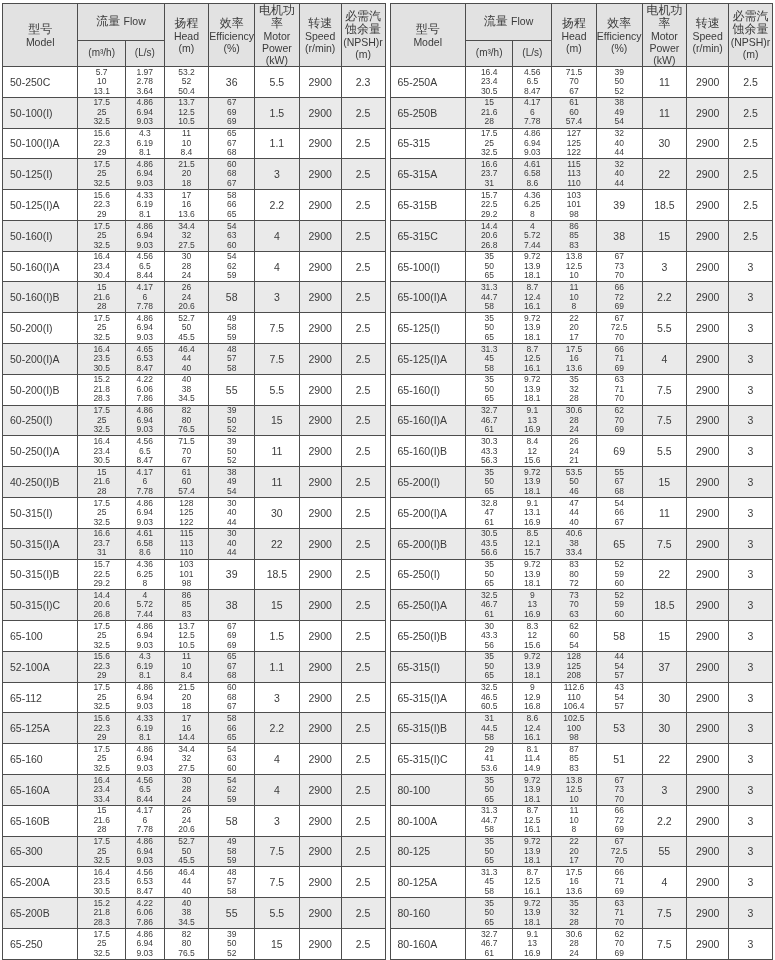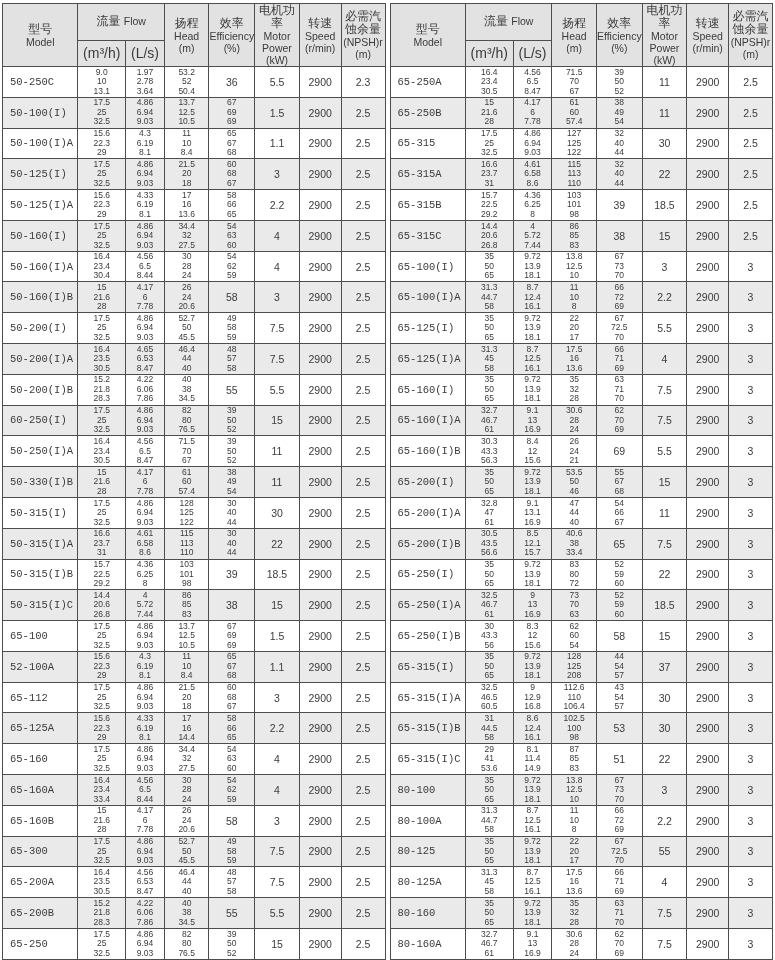--- a/index.html
+++ b/index.html
@@ -9,25 +9,25 @@
         display:flex;gap:4px;background:#ffffff;}
   table.pump-table{border-collapse:collapse;table-layout:fixed;
         flex:1 1 50%;height:952px;color:#3b3b3b;}
   .pump-table th,.pump-table td{border:1px solid #4d4d4d;padding:0;
         text-align:center;vertical-align:middle;overflow:hidden;}
   .pump-table thead th{background:#e2e2e2;font-weight:normal;color:#3b3b3b;}
   .pump-table thead tr.h1{height:34px;}
   .pump-table thead tr.h2{height:24px;}
   .hdr-zh{font-size:12px;line-height:13px;}
   .hdr-en{font-size:10.5px;line-height:12px;}
-  .hdr-unit{font-size:14px;line-height:12px;}
+  .hdr-unit{font-size:10px;line-height:12px;}
   .pump-table tbody tr{height:30px;}
   .pump-table tbody tr:nth-child(even){background:#eaeaea;}
   .pump-table tbody tr:nth-child(odd){background:#ffffff;}
-  td.model-cell{text-align:left;padding-left:7px;font-size:10.5px;font-family:Liberation Mono, monospace;}
+  td.model-cell{text-align:left;padding-left:7px;font-size:10.5px;}
   td.multi-cell{font-size:8.5px;}
   td.multi-cell div{line-height:9.5px;}
   td.single-cell{font-size:10.5px;}
 </style>
 </head>
 <body>
 
 <div class="page">
   <table class="pump-table">
       <colgroup>
@@ -83,21 +83,21 @@
           </th>
       <th>
             <div class="hdr-unit">(L/s)</div>
           </th>
     </tr>
   </thead>
       <tbody>
     <tr>
       <td class="model-cell">50-250C</td>
       <td class="multi-cell">
-            <div class="">9.0</div>
+            <div class="">5.7</div>
             <div class="">10</div>
             <div class="">13.1</div>
           </td>
       <td class="multi-cell">
             <div class="">1.97</div>
             <div class="">2.78</div>
             <div class="">3.64</div>
           </td>
       <td class="multi-cell">
             <div class="">53.2</div>
@@ -407,21 +407,21 @@
       <td class="multi-cell">
             <div class="">39</div>
             <div class="">50</div>
             <div class="">52</div>
           </td>
       <td class="single-cell">11</td>
       <td class="single-cell">2900</td>
       <td class="single-cell">2.5</td>
     </tr>
     <tr>
-      <td class="model-cell">50-330(I)B</td>
+      <td class="model-cell">40-250(I)B</td>
       <td class="multi-cell">
             <div class="">15</div>
             <div class="">21.6</div>
             <div class="">28</div>
           </td>
       <td class="multi-cell">
             <div class="">4.17</div>
             <div class="">6</div>
             <div class="">7.78</div>
           </td>

